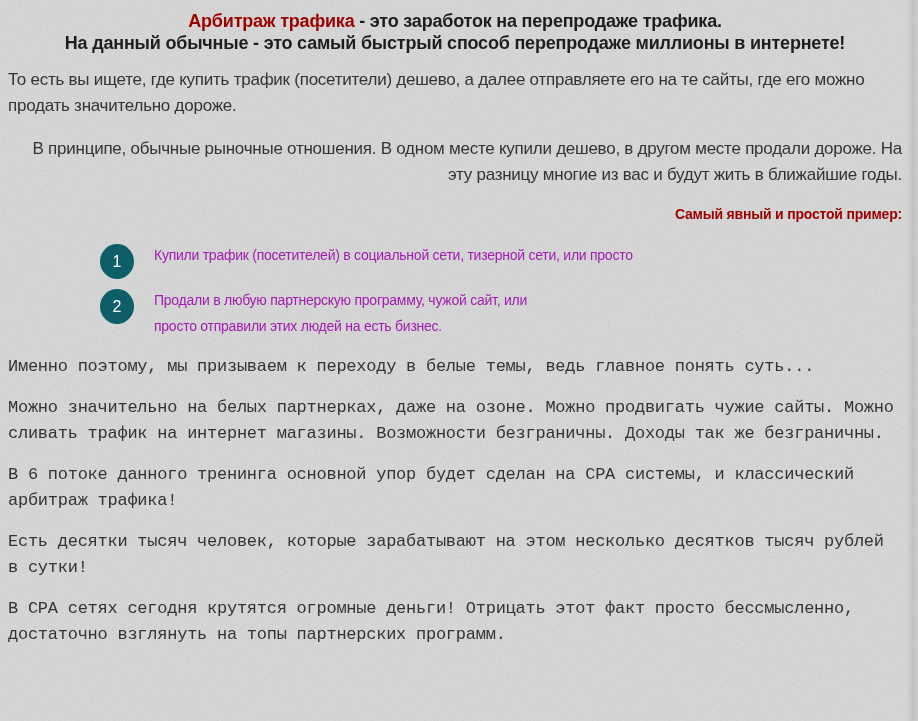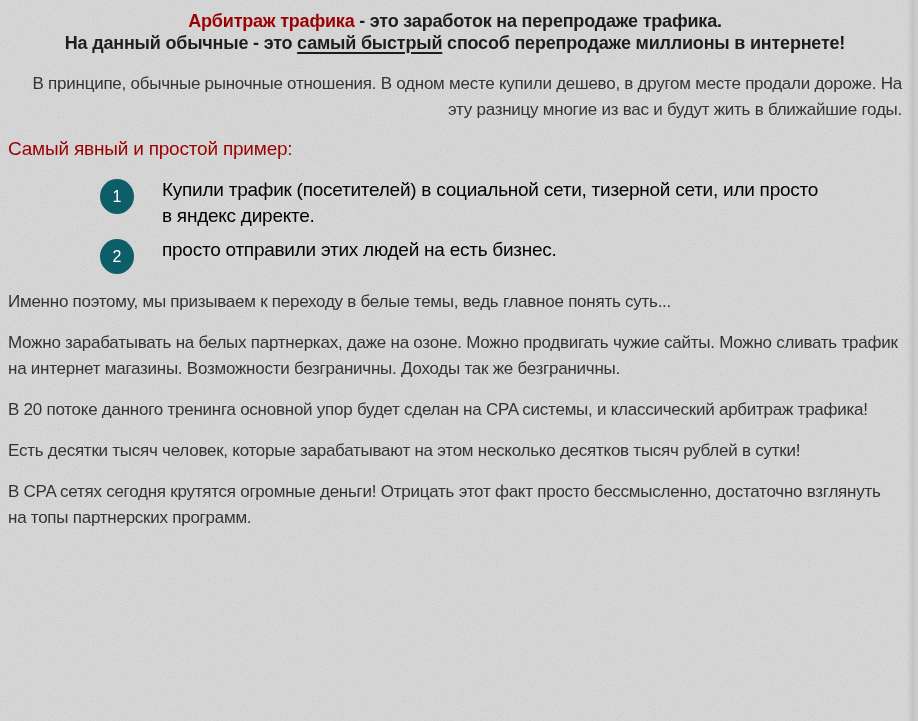--- a/index.html
+++ b/index.html
@@ -41,39 +41,38 @@
     text-align: center;
     font-weight: bold;
     font-size: 18px;
     line-height: 22px;
     color: #1d1d1d;
     margin-top: 2px;
     letter-spacing: -0.2px;
   }
   .accent-red { color: #9b0000; }
   .underlined {
-    text-decoration: underline;
     text-underline-offset: 3px;
     text-decoration-thickness: 1.5px;
   }
   p.body-par {
     font-size: 17px;
     line-height: 26px;
     letter-spacing: -0.25px;
     color: #333333;
     margin: 0;
   }
   .mt-first { margin-top: 13px !important; }
   .mt-par   { margin-top: 17px !important; text-align: right; }
-  .mt-bot   { margin-top: 15px !important; }
+  .mt-bot   { margin-top: 15px !important; font-family: Liberation Mono, monospace; }
   .example-heading {
     margin-top: 15px;
-    text-align: left;
-    font-weight: normal;
-    font-size: 19px;
+    text-align: right;
+    font-weight: bold;
+    font-size: 14px;
     line-height: 22px;
     color: #9b0000;
     letter-spacing: -0.2px;
   }
   .steps {
     margin-top: 17px;
     margin-left: 92px;
   }
   .step-item {
     display: flex;
@@ -86,25 +85,25 @@
     height: 35px;
     border-radius: 50%;
     background: #0d5e68;
     color: #ffffff;
     font-size: 16px;
     line-height: 35px;
     text-align: center;
     margin-top: 2px;
   }
   .step-text {
-    margin-left: 28px;
-    font-size: 19px;
+    margin-left: 20px;
+    font-size: 14px;
     line-height: 26px;
     letter-spacing: -0.25px;
-    color: #000000;
+    color: #a21caf;
   }
   .step-text span { display: block; }
 </style>
 </head>
 <body>
 
 <div class="page">
 
   <svg class="noise-layer" width="918" height="721" xmlns="http://www.w3.org/2000/svg">
     <filter id="grain">
@@ -116,43 +115,44 @@
 
   <div class="edge-shade"></div>
 
   <div class="content">
 
     <div class="headline">
       <div><span class="accent-red">Арбитраж трафика</span><span> - это заработок на перепродаже трафика.</span></div>
       <div><span>На данный обычные - это </span><span class="underlined">самый быстрый</span><span> способ перепродаже миллионы в интернете!</span></div>
     </div>
 
+    <p class="body-par mt-first">То есть вы ищете, где купить трафик (посетители) дешево, а далее отправляете его на те сайты, где его можно продать значительно дороже.</p>
     <p class="body-par mt-par">В принципе, обычные рыночные отношения. В одном месте купили дешево, в другом месте продали дороже. На эту разницу многие из вас и будут жить в ближайшие годы.</p>
 
     <div class="example-heading">Самый явный и простой пример:</div>
 
     <div class="steps">
 
       <div class="step-item">
         <div class="step-badge"><span>1</span></div>
         <div class="step-text">
           <span>Купили трафик (посетителей) в социальной сети, тизерной сети, или просто</span>
-          <span>в яндекс директе.</span>
         </div>
       </div>
 
       <div class="step-item">
         <div class="step-badge"><span>2</span></div>
         <div class="step-text">
+          <span>Продали в любую партнерскую программу, чужой сайт, или</span>
           <span>просто отправили этих людей на есть бизнес.</span>
         </div>
       </div>
 
     </div>
 
     <p class="body-par mt-bot">Именно поэтому, мы призываем к переходу в белые темы, ведь главное понять суть...</p>
-    <p class="body-par mt-bot">Можно зарабатывать на белых партнерках, даже на озоне. Можно продвигать чужие сайты. Можно сливать трафик на интернет магазины. Возможности безграничны. Доходы так же безграничны.</p>
-    <p class="body-par mt-bot">В 20 потоке данного тренинга основной упор будет сделан на CPA системы, и классический арбитраж трафика!</p>
+    <p class="body-par mt-bot">Можно значительно на белых партнерках, даже на озоне. Можно продвигать чужие сайты. Можно сливать трафик на интернет магазины. Возможности безграничны. Доходы так же безграничны.</p>
+    <p class="body-par mt-bot">В 6 потоке данного тренинга основной упор будет сделан на CPA системы, и классический арбитраж трафика!</p>
     <p class="body-par mt-bot">Есть десятки тысяч человек, которые зарабатывают на этом несколько десятков тысяч рублей в сутки!</p>
     <p class="body-par mt-bot">В CPA сетях сегодня крутятся огромные деньги! Отрицать этот факт просто бессмысленно, достаточно взглянуть на топы партнерских программ.</p>
 
   </div>
 </div>
 
 </body></html>

